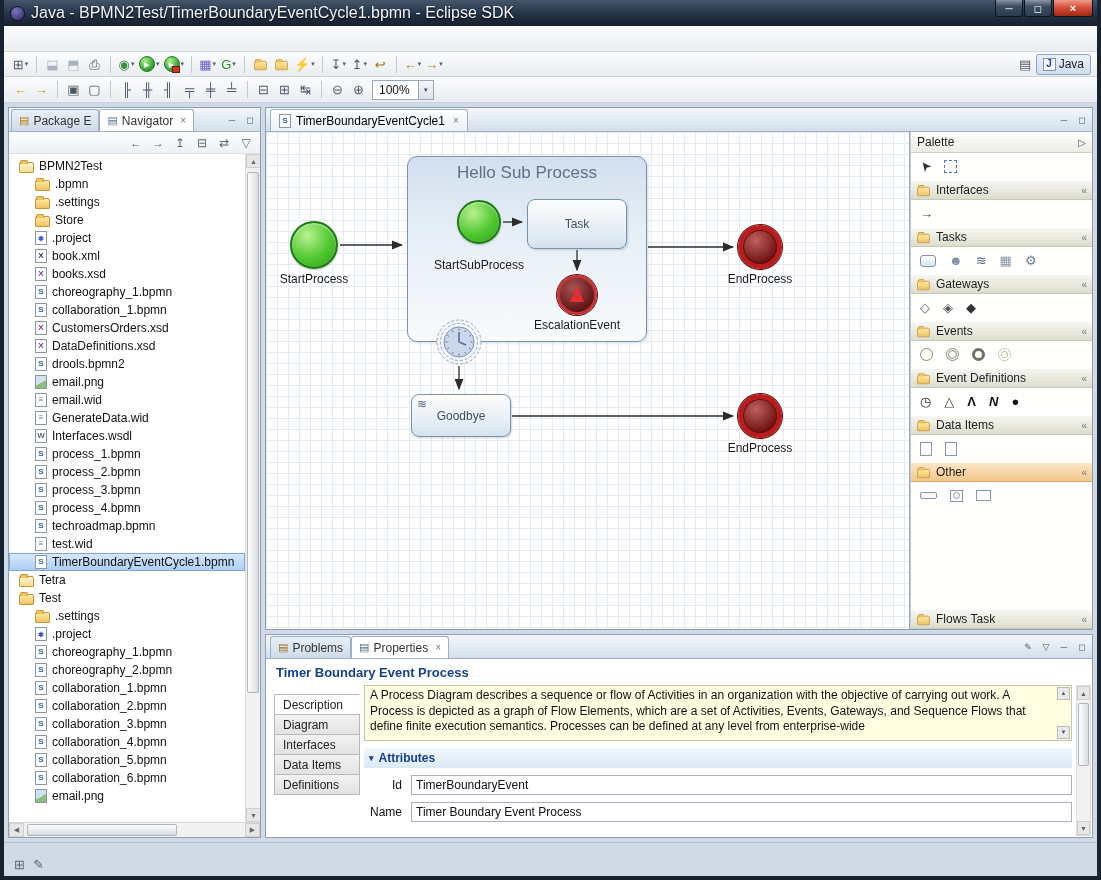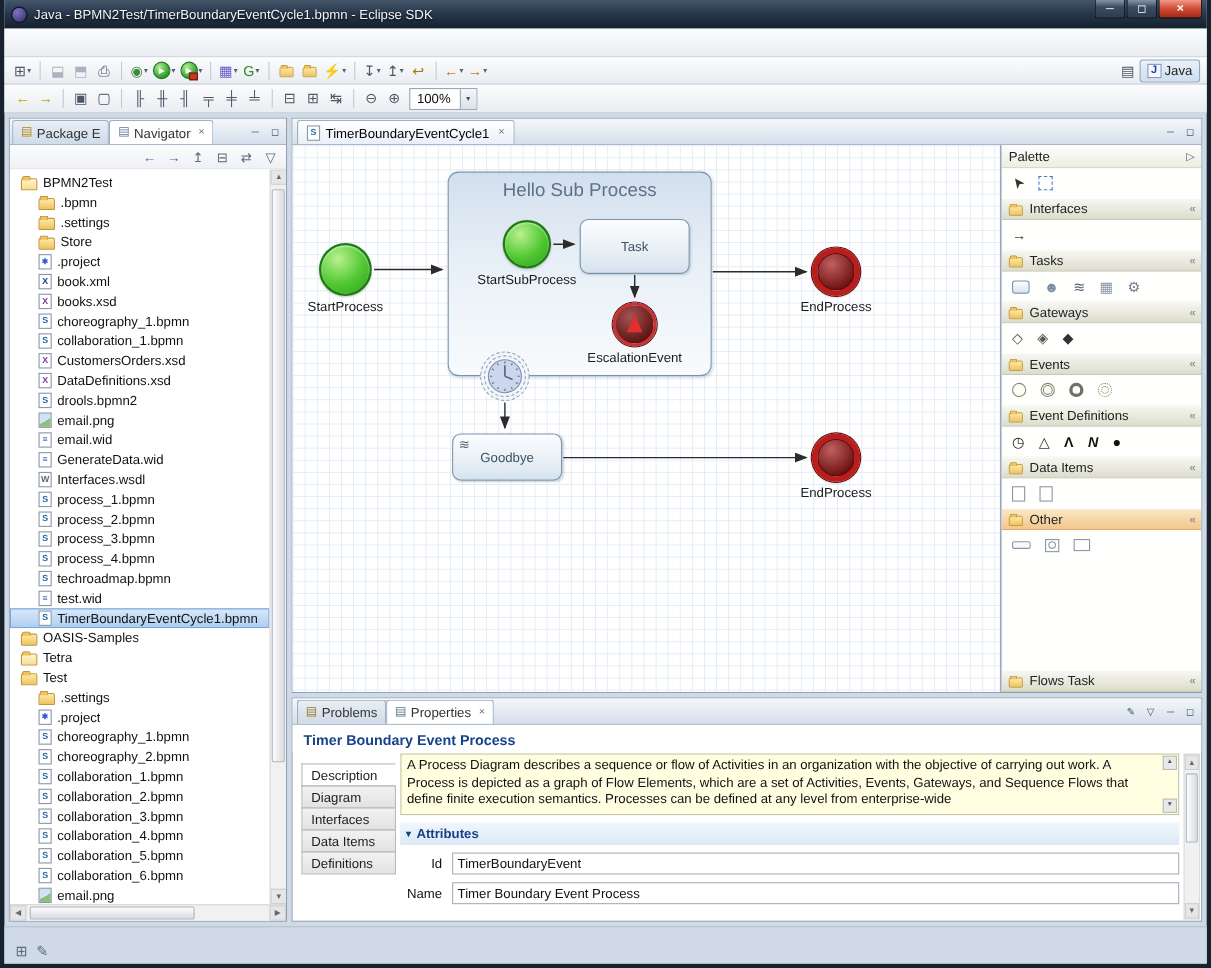--- a/index.html
+++ b/index.html
@@ -2,21 +2,21 @@
 <html><head>
 <meta charset="utf-8">
 <style>
   * { box-sizing: border-box; margin: 0; padding: 0; }
   html,body { width:1101px; height:880px; overflow:hidden; font-family:"Liberation Sans",sans-serif; font-size:12px; background:#17222e; }
   .window { position:absolute; inset:0; border:4px solid #17222e; border-top:none; background:#cfdae6; display:flex; flex-direction:column; }
 
   
   .titlebar { height:26px; flex:none; background:linear-gradient(#46566a,#26364a 50%,#141f2b); display:flex; align-items:center; padding:0 4px 0 6px; gap:6px; color:#fff; }
   .app-icon { width:15px; height:15px; border-radius:50%; background:radial-gradient(circle at 35% 30%,#7d74c8,#2c2c54); border:1px solid #101028; flex:none; }
-  .title-text { font-size:12px; color:#f2f5f9; text-shadow:0 1px 2px #000; flex:1; white-space:nowrap; overflow:hidden; }
+  .title-text { font-size:16px; color:#f2f5f9; text-shadow:0 1px 2px #000; flex:1; white-space:nowrap; overflow:hidden; }
   .win-controls { display:flex; gap:1px; align-self:flex-start; }
   .wbtn { height:17px; width:28px; display:flex; align-items:center; justify-content:center; font-size:10px; color:#fff; background:linear-gradient(#8795a6,#43536604 40%,#2c3c50); background-color:#3d4d61; border:1px solid #0d141c; border-top:none; border-radius:0 0 3px 3px; }
   .wbtn.close { width:40px; background:linear-gradient(#f09a8a,#d4523c 45%,#a32613); font-weight:bold; font-size:11px; }
 
   
   .menubar { height:26px; flex:none; background:linear-gradient(#fafbfc,#ebeef1); border-bottom:1px solid #d4d9de; display:flex; align-items:center; padding-left:6px; }
   .menu-item { padding:4px 8px; color:#16181b;margin-top:37px; }
   .toolbar { height:25px; flex:none; background:linear-gradient(#fcfcfd,#e9edf1); border-bottom:1px solid #ccd3da; display:flex; align-items:center; padding:0 6px; }
   .toolbar.tb2 { height:26px; }
   .tb-sep { width:1px; height:17px; background:#c3cad2; margin:0 5px; flex:none; }
@@ -425,24 +425,20 @@
           </div>
           <div class="tree-item" style="padding-left: 26px;">
             <span class="ic-doc wid">≡</span>
             <span class="tree-label">test.wid</span>
           </div>
           <div class="tree-item selected" style="padding-left: 26px;">
             <span class="ic-doc bpmn">S</span>
             <span class="tree-label">TimerBoundaryEventCycle1.bpmn</span>
           </div>
           <div class="tree-item" style="padding-left: 10px;">
-            <span class="ic-folder"></span>
-            <span class="tree-label">OASIS-Samples</span>
-          </div>
-          <div class="tree-item" style="padding-left: 10px;">
             <span class="ic-folder open"></span>
             <span class="tree-label">Tetra</span>
           </div>
           <div class="tree-item" style="padding-left: 10px;">
             <span class="ic-folder"></span>
             <span class="tree-label">Test</span>
           </div>
           <div class="tree-item" style="padding-left: 26px;">
             <span class="ic-folder"></span>
             <span class="tree-label">.settings</span>
@@ -509,21 +505,21 @@
             <span class="mini-btn">◻</span>
           </div>
         <div class="editor-content">
           <div class="canvas">
               <div class="node subprocess" style="left: 141px; top: 24px; width: 240px; height: 186px;">
                 <div class="sp-title">Hello Sub Process</div>
               </div>
               <div class="node start-event" style="left: 24px; top: 89px; width: 48px; height: 48px;"></div>
               <div class="node-label" style="left: 48px; top: 140px;">StartProcess</div>
               <div class="node start-event" style="left: 191px; top: 68px; width: 44px; height: 44px;"></div>
-              <div class="node-label" style="left: 213px; top: 115px;">StartSubProcess</div>
+              <div class="node-label" style="left: 213px; top: 126px;">StartSubProcess</div>
               <div class="node task-box" style="left: 261px; top: 67px; width: 100px; height: 50px;">
                 <span class="task-label">Task</span>
               </div>
               <div class="node escalation-event" style="left: 291px; top: 143px; width: 40px; height: 40px;">
                 <span class="esc-arrow"></span>
               </div>
               <div class="node-label" style="left: 311px; top: 186px;">EscalationEvent</div>
               <div class="node timer-boundary" style="left: 170px; top: 187px; width: 46px; height: 46px;"><svg width="46" height="46" viewBox="0 0 46 46">
                   <circle cx="23" cy="23" r="22" fill="#f2f5fa" stroke="#98a6ba" stroke-dasharray="3,2"></circle>
                   <circle cx="23" cy="23" r="18.5" fill="none" stroke="#98a6ba" stroke-dasharray="3,2"></circle>

